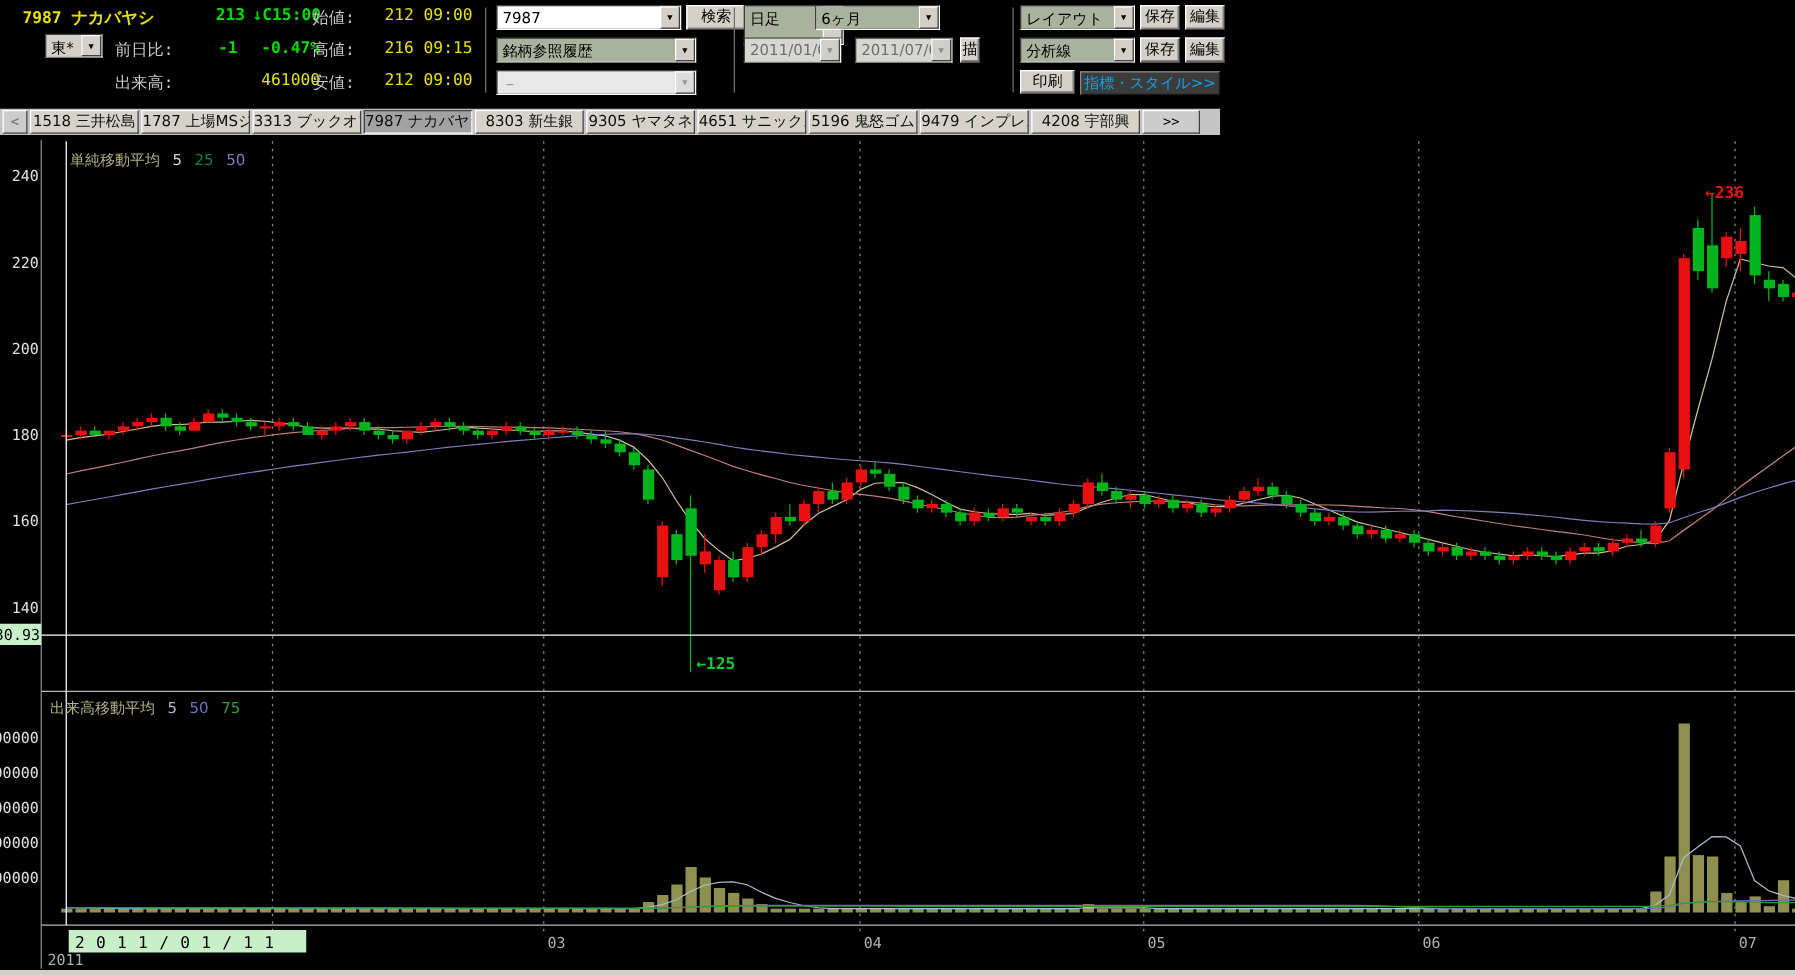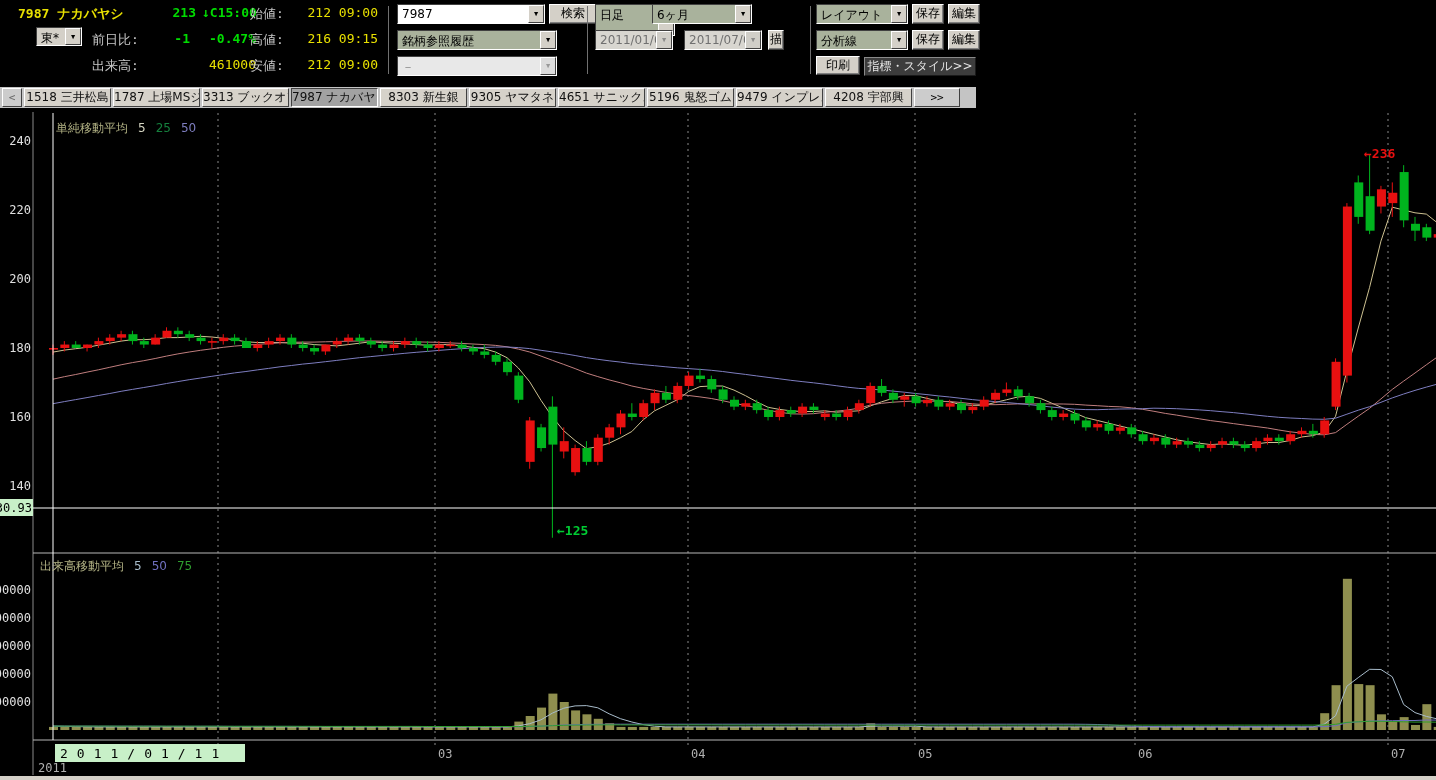--- a/index.html
+++ b/index.html
@@ -14,21 +14,21 @@
   .hyellow { color:#e8e000; font-size:13px; white-space:pre; }
   .hgreen { color:#00dc00; font-size:13px; font-weight:bold; white-space:pre; }
   .title { color:#e8e000; font-size:13px; font-weight:bold; }
   .rt { text-align:right; }
   .vsep { position:absolute; width:1px; background:#707070; top:6px; height:68px; }
 
   .btn { position:absolute; background:#d4d0c8; border:1px solid;
     border-color:#ffffff #404040 #404040 #ffffff; box-shadow:inset -1px -1px 0 #808080;
     font-size:12px; color:#000; text-align:center; line-height:17px; cursor:pointer;
     font-family:"DejaVu Sans","Liberation Sans",sans-serif; }
-  .btn.dark { background:#3c3c3c; color:#e5e5e5; border-color:#8a8a8a #1a1a1a #1a1a1a #8a8a8a; box-shadow:none; }
+  .btn.dark { background:#3c3c3c; color:#0ea5e9; border-color:#8a8a8a #1a1a1a #1a1a1a #8a8a8a; box-shadow:none; }
 
   .combo { position:absolute; display:flex; border:1px solid; border-color:#404040 #ffffff #ffffff #404040; }
   .combo .box { flex:1; font-size:12px; padding:2px 3px 0 4px; white-space:nowrap; overflow:hidden;
     font-family:"DejaVu Sans","Liberation Sans",sans-serif; }
   .combo .arr { width:16px; background:#d4d0c8; border:1px solid; border-color:#ffffff #404040 #404040 #ffffff;
     font-size:7px; color:#000; text-align:center; line-height:16px; }
   .combo.sage .box { background:#a9b29c; color:#000; }
   .combo.white .box { background:#ffffff; color:#000; }
   .combo.dis .box { background:#e8e8e8; color:#888; }
   .combo.dis .arr { background:#dcdcdc; color:#999; }

